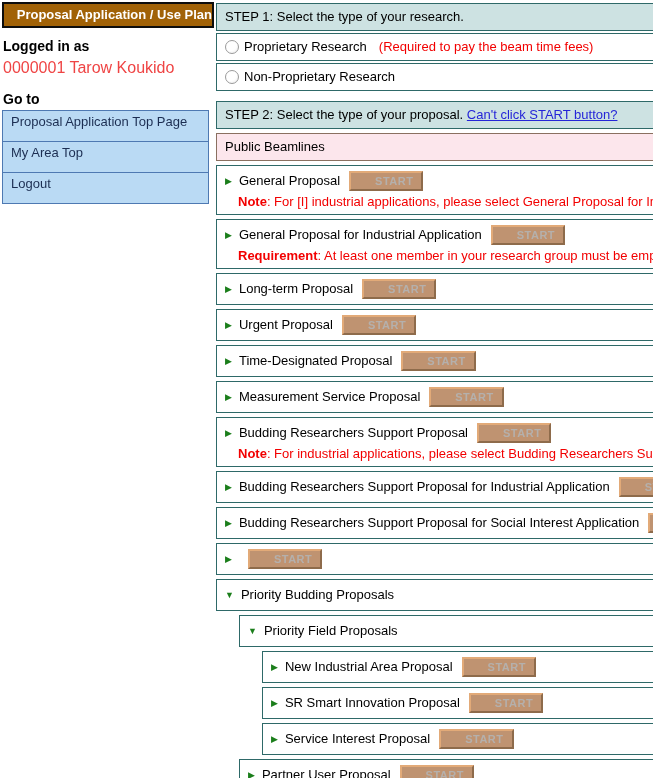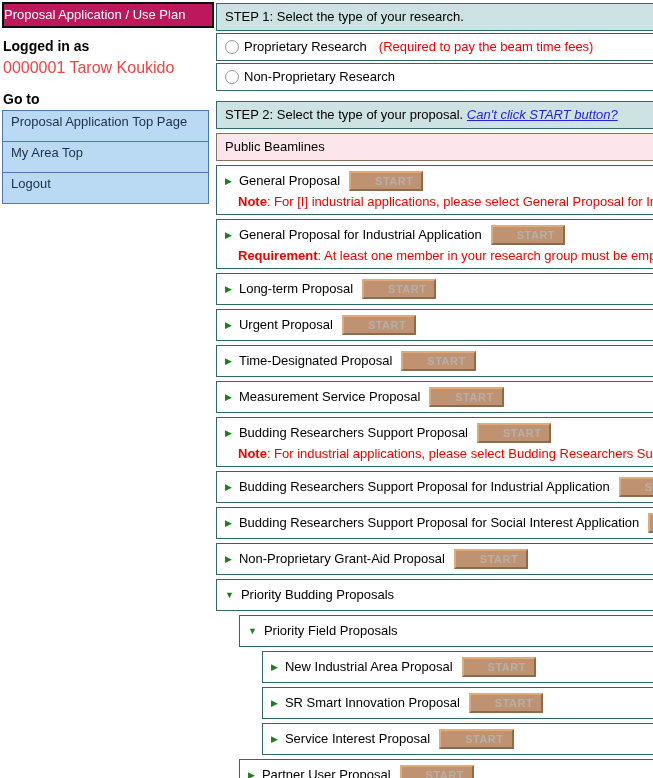--- a/index.html
+++ b/index.html
@@ -20,25 +20,25 @@
     overflow: hidden;
   }
   
   #sidebar {
     position: absolute;
     left: 0; top: 0;
     width: 216px;
   }
   .side-title {
     margin: 2px 2px 0 2px;
-    background: #be185d;
+    background: #a16207;
     border: 2px solid #0d0d0d;
     color: #fff;
-    font-weight: normal;
-    text-align: left;
+    font-weight: bold;
+    text-align: right;
     padding: 3px 0 4px 0;
     font-size: 13px;
   }
   .side-label {
     margin: 10px 3px 3px 3px;
     font-weight: bold;
     font-size: 14px;
   }
   .user-link {
     margin: 5px 3px 14px 3px;
@@ -93,21 +93,20 @@
     cursor: pointer;
   }
   .red { color: #f20000; }
   .opt-note { margin-left: 12px; }
   #step1-block { margin-bottom: 10px; }
   #step2-hdr { margin-bottom: 4px; }
   .blue-link {
     color: #2525d8;
     text-decoration: underline;
     cursor: pointer;
-    font-style: italic;
   }
   .hdr-pink {
     background: #fce6ec;
     border: 1px solid #8a7060;
     padding: 5px 8px 6px 8px;
     margin-bottom: 4px;
   }
   .prop-row {
     border: 1px solid #2e6968;
     background: #fff;
@@ -252,21 +251,20 @@
         <div class="prop-row">
           <div class="row-line">
             <span class="tri">▶</span>
             <span class="row-label">Budding Researchers Support Proposal for Social Interest Application</span>
             <span class="start-btn">START</span>
           </div>
         </div>
         <div class="prop-row">
           <div class="row-line">
             <span class="tri">▶</span>
-            <span class="row-label">Non-Proprietary Grant-Aid Proposal</span>
             <span class="start-btn">START</span>
           </div>
         </div>
         <div class="prop-row">
           <div class="row-line">
             <span class="tri">▼</span>
             <span class="row-label">Priority Budding Proposals</span>
           </div>
         </div>
         <div class="prop-row indent-1">

